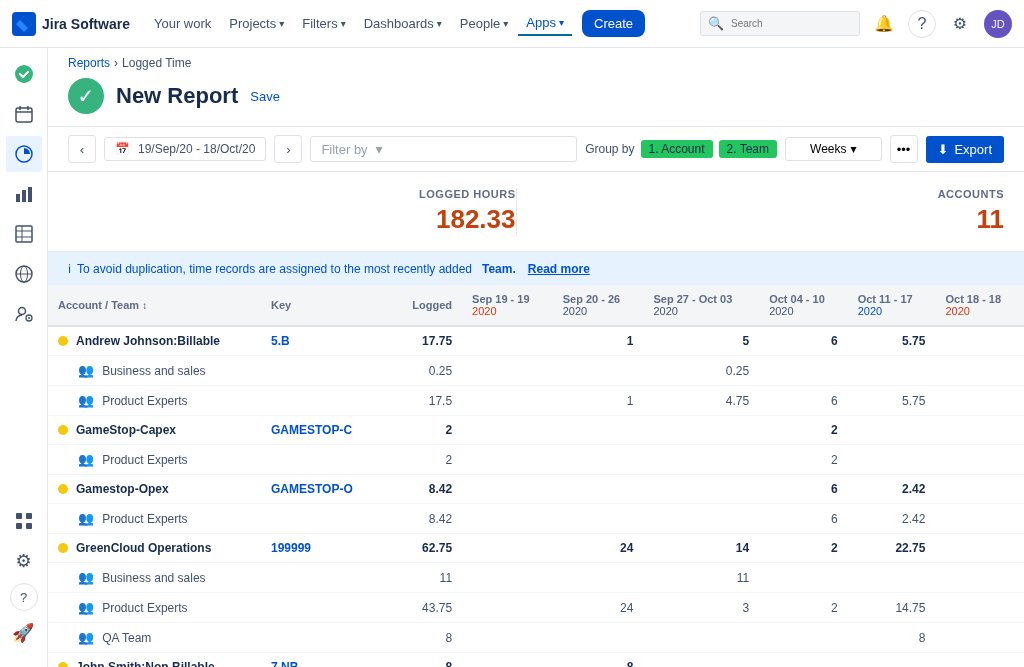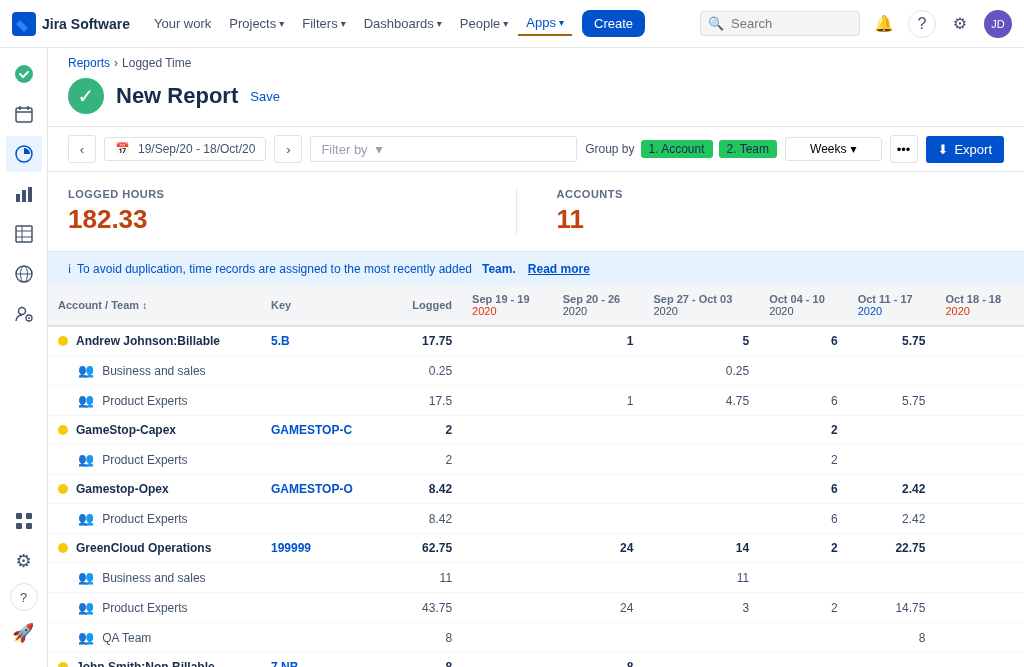--- a/index.html
+++ b/index.html
@@ -12,32 +12,32 @@
     }
     .nav-logo { display: flex; align-items: center; gap: 6px; margin-right: 16px; }
     .nav-logo-icon { width: 24px; height: 24px; }
     .nav-links { display: flex; align-items: center; gap: 2px; flex: 1; }
     .nav-link {
       padding: 4px 8px; border-radius: 3px; cursor: pointer; color: #42526e;
       font-size: 13px; display: flex; align-items: center; gap: 3px;
       white-space: nowrap;
       text-align: center;
     }
-    .nav-link.active { color: #0052cc; border-bottom: 2px solid #a16207; border-radius: 0; }
+    .nav-link.active { color: #0052cc; border-bottom: 2px solid #0369a1; border-radius: 0; }
     .nav-chevron { font-size: 10px; }
     .nav-create-btn {
       background: #0052cc; color: #fff; border: none; border-radius: 8px;
       padding: 6px 12px; cursor: pointer; font-size: 13px; font-weight: 500; margin-left: 8px;
     }
     .nav-right { display: flex; align-items: center; gap: 10px; margin-left: 12px; }
     .nav-search {
       display: flex; align-items: center; border: 1px solid #dfe1e6; border-radius: 3px;
       padding: 4px 8px; background: #f4f5f7; gap: 6px;
     }
-    .nav-search input { border: none; background: transparent; outline: none; font-size: 13px; width: 120px; }
+    .nav-search input { border: none; background: transparent; outline: none; font-size: 10px; width: 120px; }
     .nav-icon-btn {
       width: 28px; height: 28px; border-radius: 50%; display: flex; align-items: center;
       justify-content: center; cursor: pointer; color: #42526e; font-size: 16px;
     }
     .nav-avatar { width: 28px; height: 28px; border-radius: 50%; background: #6554c0; display: flex; align-items: center; justify-content: center; color: #fff; font-size: 11px; cursor: pointer; }
 
     
     .sidebar {
       position: fixed; left: 0; top: 48px; bottom: 0; width: 48px;
       background: #fff; border-right: 1px solid #e4e6ea;
@@ -112,21 +112,21 @@
     .export-btn {
       background: #0052cc; color: #fff; border: none; border-radius: 3px;
       padding: 6px 12px; cursor: pointer; font-size: 13px; font-weight: 500;
       display: flex; align-items: center; gap: 6px;
     }
 
     
     .stats-bar {
       display: flex; padding: 16px 20px; gap: 0; border-bottom: 1px solid #e4e6ea;
     }
-    .stat-item { flex: 1; text-align: left; }
+    .stat-item { flex: 1; text-align: right; }
     .stat-item + .stat-item { border-left: 1px solid #e4e6ea; padding-left: 40px; }
     .stat-label { font-size: 11px; font-weight: 600; color: #5e6c84; text-transform: uppercase; letter-spacing: 0.5px; }
     .stat-value { font-size: 26px; font-weight: 700; color: #c2410c; margin-top: 4px; }
 
     
     .info-banner {
       background: #e6f3ff; padding: 8px 20px; font-size: 12px; color: #0052cc;
       display: flex; align-items: center; gap: 6px;
     }
     .read-more { color: #0052cc; font-weight: 600; cursor: pointer; text-decoration: underline; }

